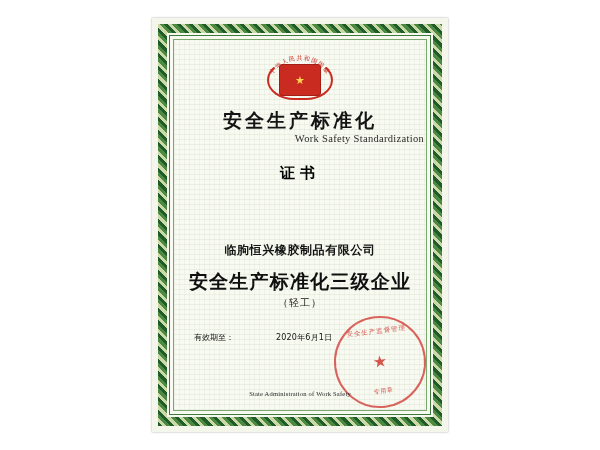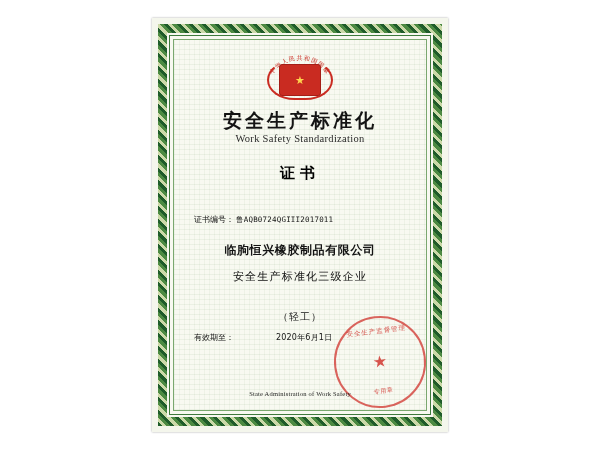--- a/index.html
+++ b/index.html
@@ -146,20 +146,21 @@
   }
   .title-en {
     position: absolute;
     left: 0;
     right: 0;
     top: 91px;
     font-family: "Liberation Serif", serif;
     font-size: 10.5px;
     letter-spacing: 0.3px;
     color: #2a2a2a;
+    text-align: right;
   }
   .subtitle-cn {
     position: absolute;
     left: 0;
     right: 0;
     top: 122px;
     font-family: "DejaVu Sans", sans-serif;
     font-size: 15px;
     font-weight: bold;
     letter-spacing: 5px;
@@ -211,35 +212,34 @@
     letter-spacing: 0.6px;
     color: #141414;
     font-weight: bold;
   }
   .grade {
     position: absolute;
     left: 0;
     right: 0;
     top: 227px;
     font-family: "DejaVu Sans", sans-serif;
-    font-size: 11px;
-    font-weight: normal;
+    font-size: 19px;
+    font-weight: bold;
     letter-spacing: 1.2px;
     color: #101010;
   }
   .category {
     position: absolute;
     left: 0;
     right: 0;
     top: 254px;
     font-family: "DejaVu Sans", sans-serif;
     font-size: 10px;
     letter-spacing: 1px;
     color: #141414;
-    margin-top: 14px;
   }
 
   .validity {
     position: absolute;
     left: 18px;
     top: 290px;
     display: flex;
     align-items: baseline;
     font-size: 8px;
     gap: 40px;
@@ -330,24 +330,20 @@
         <div class="emblem-wreath"></div>
         <div class="emblem-badge">
           <span class="emblem-star">★</span>
         </div>
       </div>
 
       <div class="title-cn">安全生产标准化</div>
       <div class="title-en">Work Safety Standardization</div>
       <div class="subtitle-cn">证书</div>
 
-      <div class="field-row">
-        <span class="field-label">证书编号：</span>
-        <span class="field-value">鲁AQB0724QGIII2017011</span>
-      </div>
 
       <div class="company">临朐恒兴橡胶制品有限公司</div>
       <div class="grade">安全生产标准化三级企业</div>
       <div class="category">（轻工）</div>
 
       <div class="validity">
         <span class="field-label">有效期至：</span>
         <span class="field-value">2020年6月1日</span>
       </div>
 

